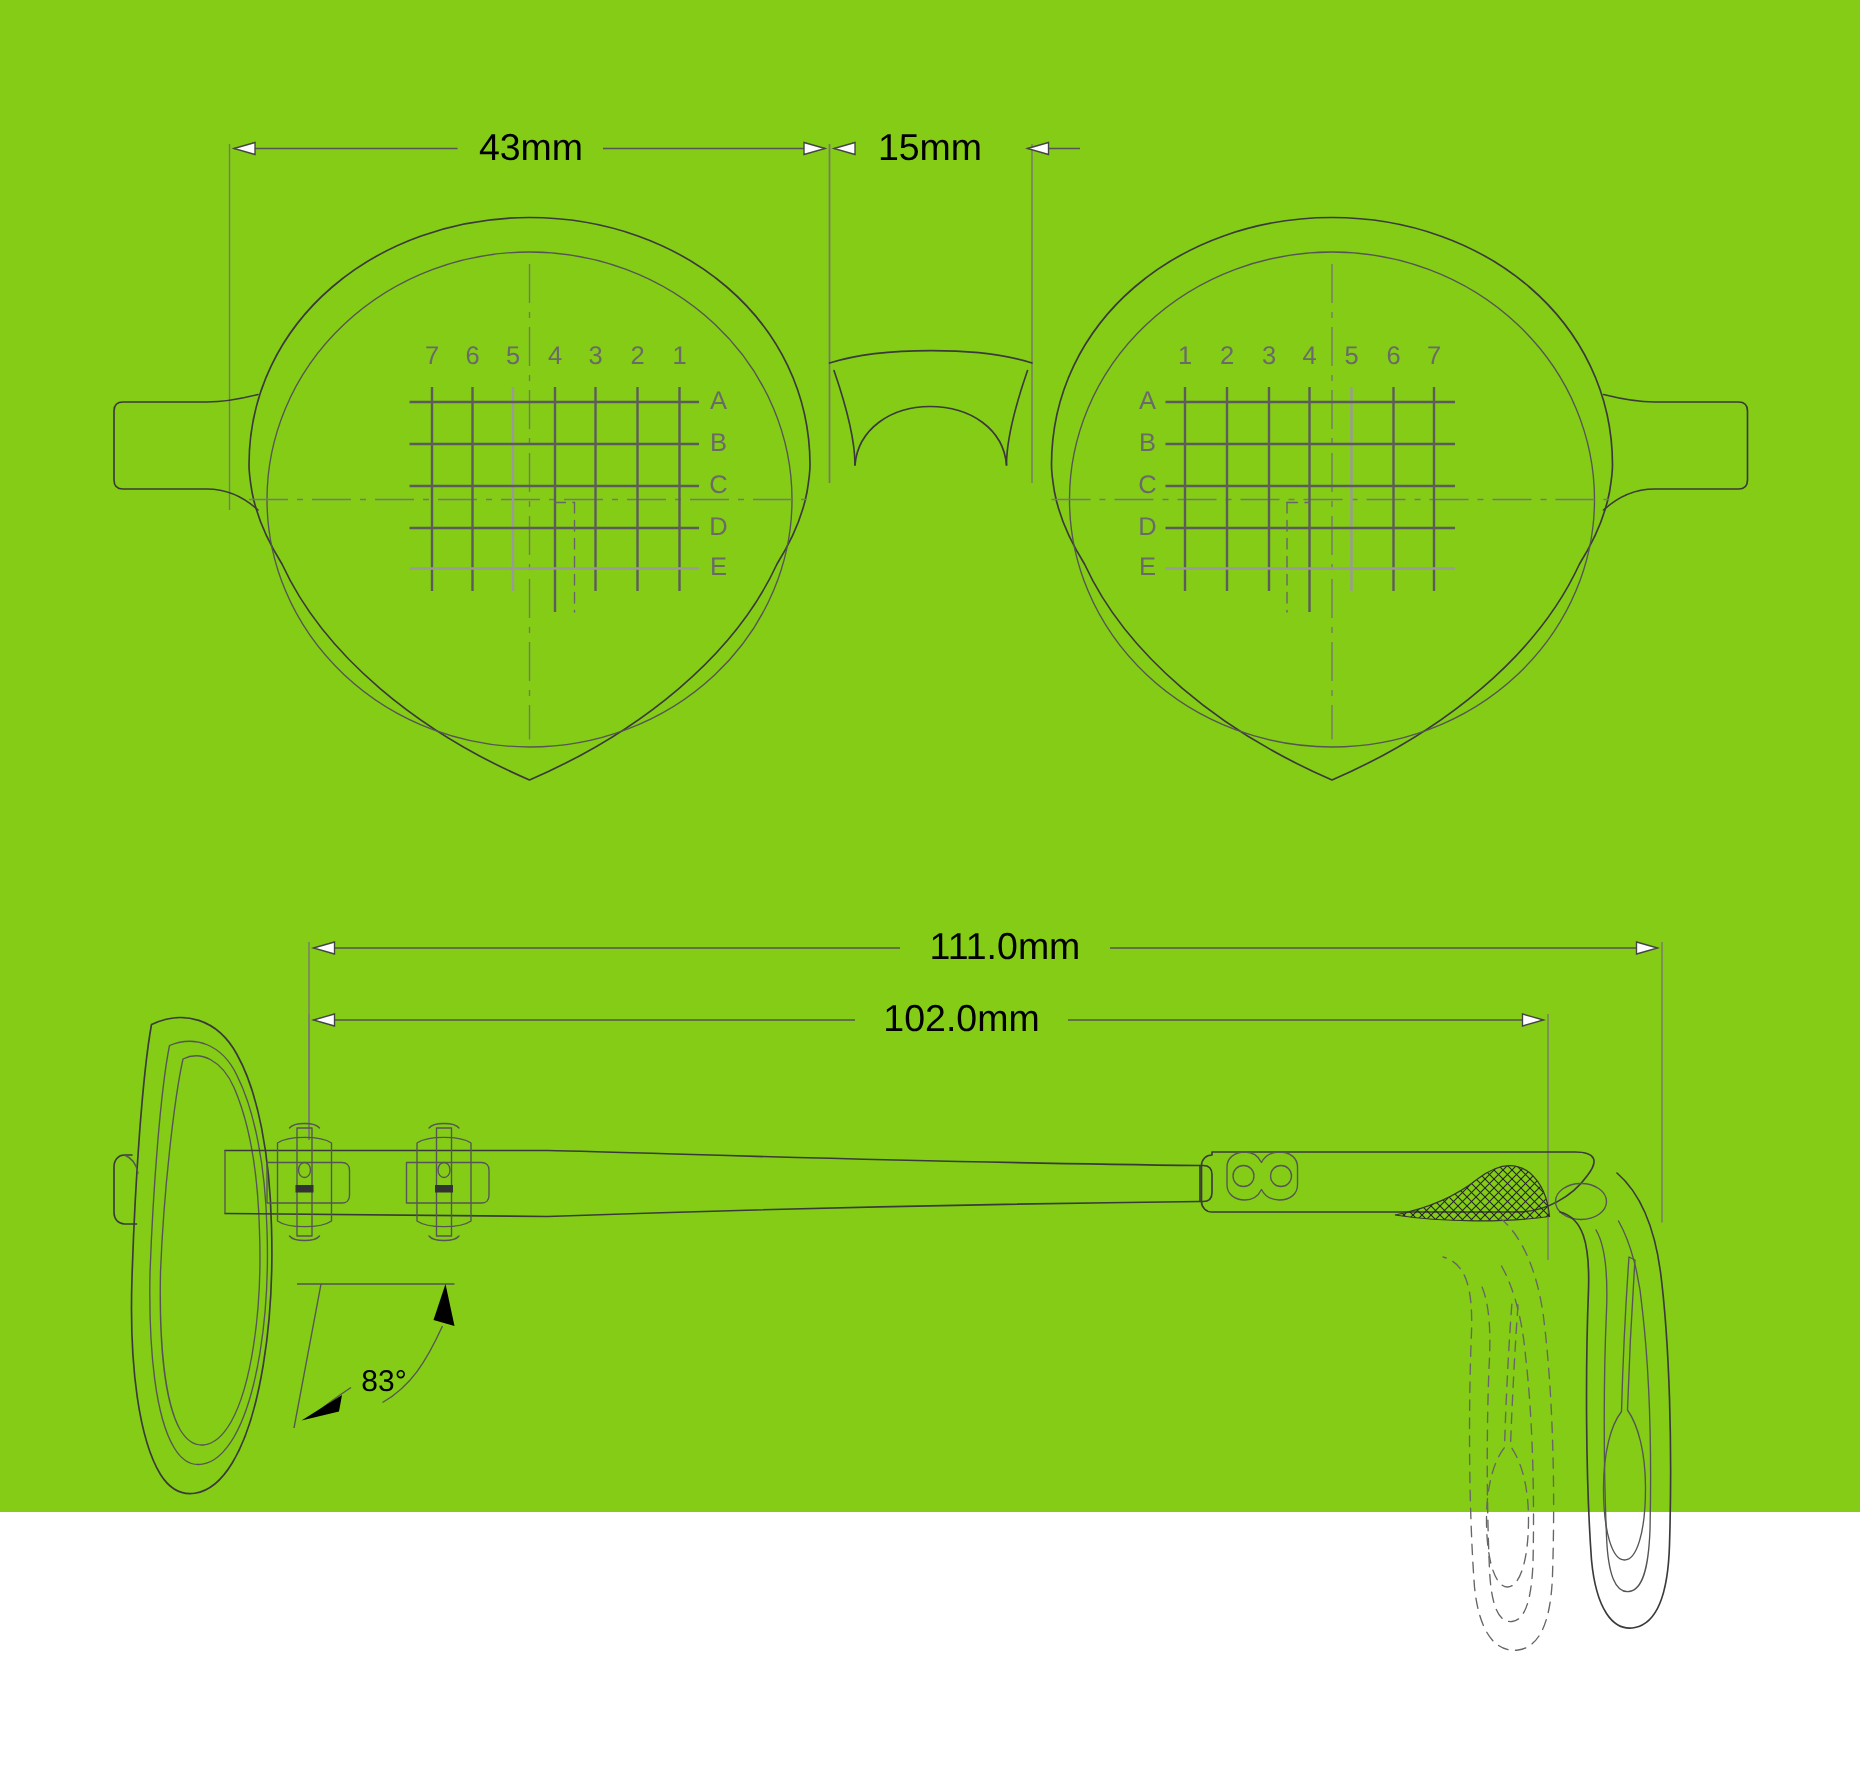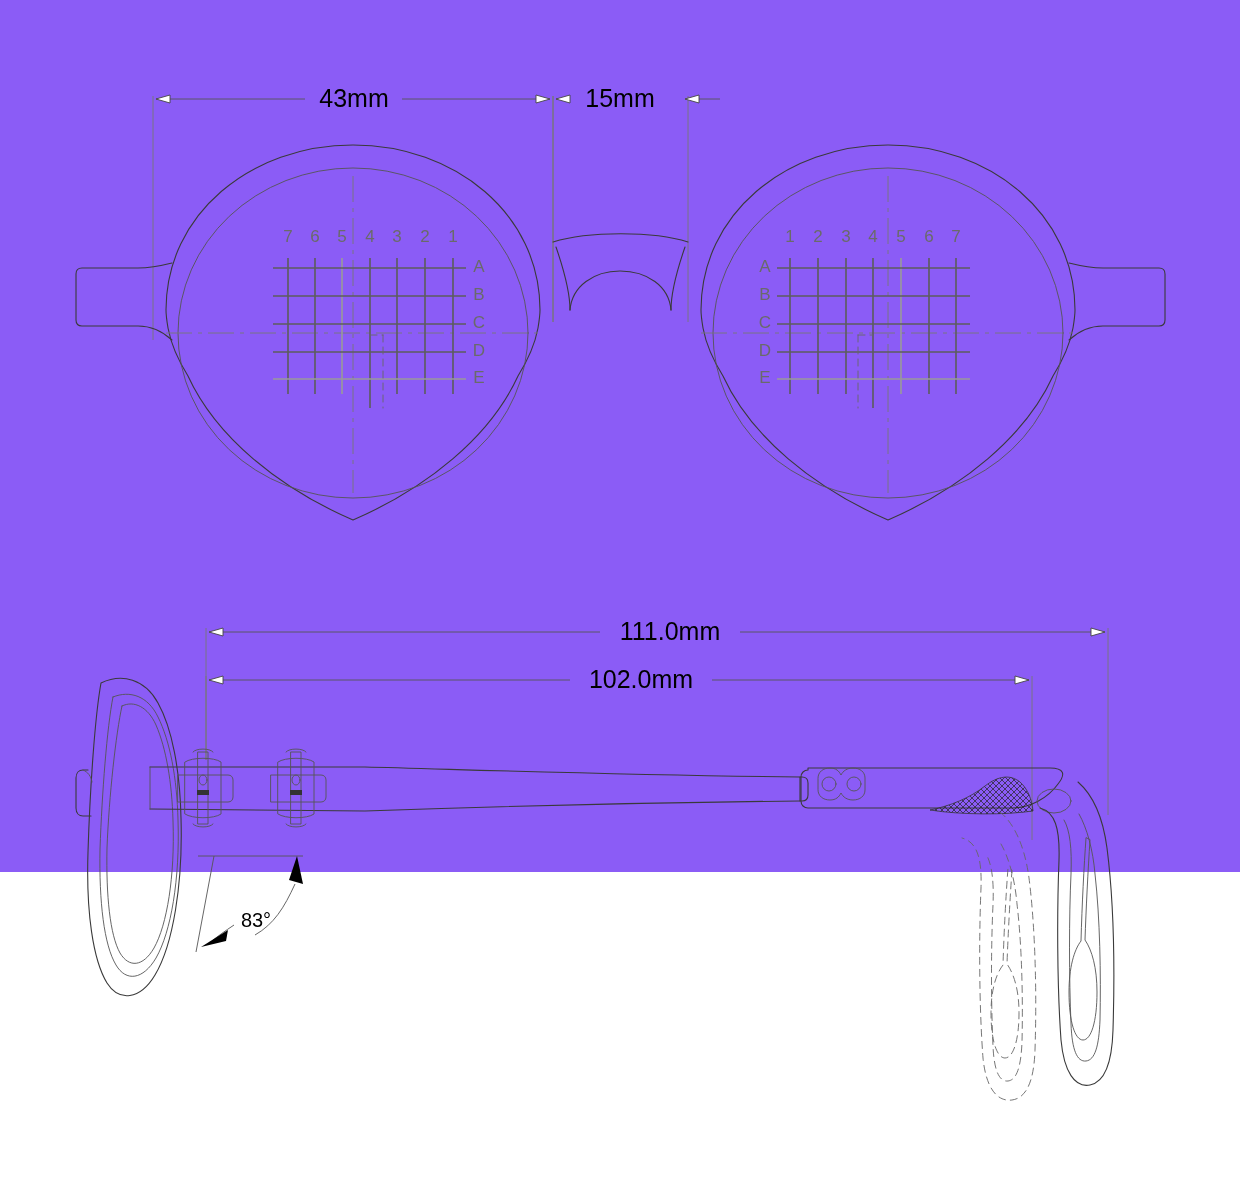--- a/index.html
+++ b/index.html
@@ -9,22 +9,22 @@
   }
   body {
     font-family: "Liberation Sans", sans-serif;
     width: 1240px;
     height: 1188px;
     overflow: hidden;
   }
   #sheet {
     position: relative;
     width: 1240px;
-    height: 872px;
-    background: #8b5cf6;
+    height: 1008px;
+    background: #84cc16;
   }
   svg.drawing {
     position: absolute;
     left: 0;
     top: 0;
     width: 1240px;
     height: 1188px;
   }
   text {
     font-family: "Liberation Sans", sans-serif;

